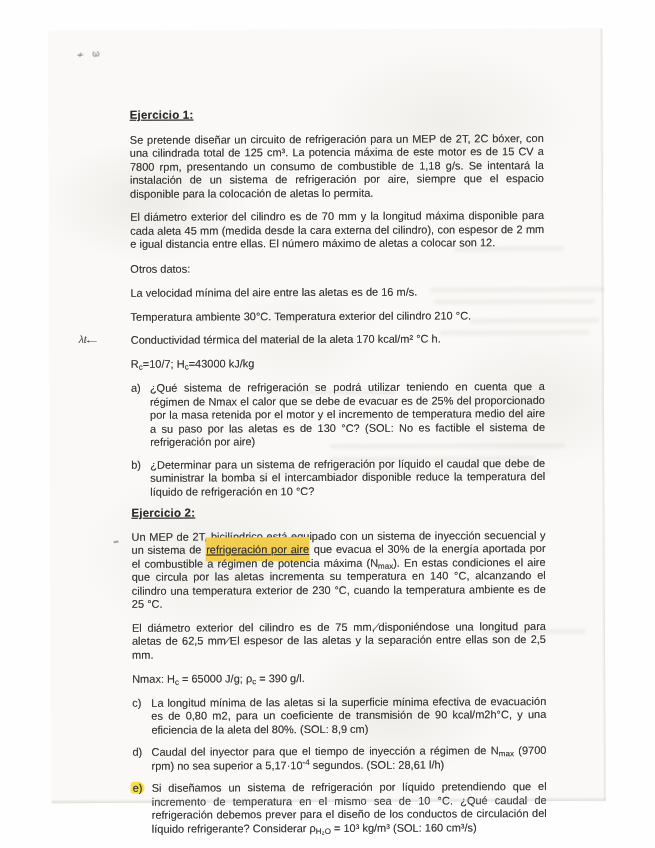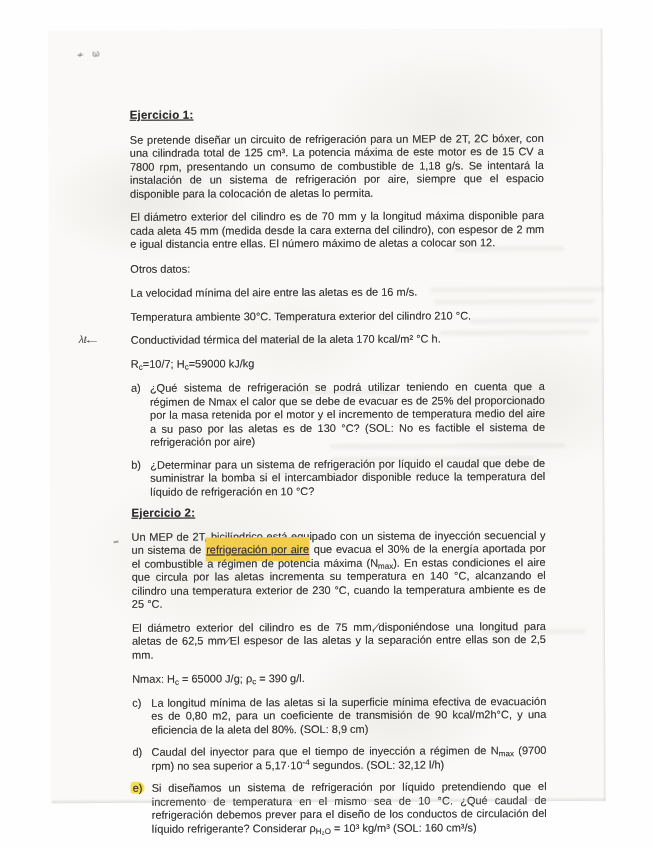--- a/index.html
+++ b/index.html
@@ -124,21 +124,21 @@
       <p class="par single">Temperatura ambiente 30°C. Temperatura exterior del cilindro 210 °C.</p>
 
       <div class="rel">
         <span class="margin-note">
           <span>λŧ</span>
           <span class="arrow">←</span>
         </span>
         <p class="par single">Conductividad térmica del material de la aleta 170 kcal/m² °C h.</p>
       </div>
 
-      <p class="par single" style="margin-bottom:11px"><span>R</span><sub>c</sub><span>=10/7; H</span><sub>c</sub><span>=59000 kJ/kg</span></p>
+      <p class="par single" style="margin-bottom:11px"><span>R</span><sub>c</sub><span>=10/7; H</span><sub>c</sub><span>=43000 kJ/kg</span></p>
 
       <div class="item">
         <span class="item-label">a)</span>
         <div class="item-text">¿Qué sistema de refrigeración se podrá utilizar teniendo en cuenta que a régimen de Nmax el calor que se debe de evacuar es de 25% del proporcionado por la masa retenida por el motor y el incremento de temperatura medio del aire a su paso por las aletas es de 130 °C? (SOL: No es factible el sistema de refrigeración por aire)</div>
       </div>
 
       <div class="item" style="margin-bottom:8px">
         <span class="item-label">b)</span>
         <div class="item-text">¿Determinar para un sistema de refrigeración por líquido el caudal que debe de suministrar la bomba si el intercambiador disponible reduce la temperatura del líquido de refrigeración en 10 °C?</div>
       </div>
@@ -151,21 +151,21 @@
 
       <p class="par single"><span>Nmax: H</span><sub>c</sub><span> = 65000 J/g; ρ</span><sub>c</sub><span> = 390 g/l.</span></p>
 
       <div class="item">
         <span class="item-label">c)</span>
         <div class="item-text">La longitud mínima de las aletas si la superficie mínima efectiva de evacuación es de 0,80 m2, para un coeficiente de transmisión de 90 kcal/m2h°C, y una eficiencia de la aleta del 80%. (SOL: 8,9 cm)</div>
       </div>
 
       <div class="item">
         <span class="item-label">d)</span>
-        <div class="item-text"><span>Caudal del inyector para que el tiempo de inyección a régimen de N</span><sub>max</sub><span> (9700 rpm) no sea superior a 5,17·10</span><sup>-4</sup><span> segundos. (SOL: 32,12 l/h)</span></div>
+        <div class="item-text"><span>Caudal del inyector para que el tiempo de inyección a régimen de N</span><sub>max</sub><span> (9700 rpm) no sea superior a 5,17·10</span><sup>-4</sup><span> segundos. (SOL: 28,61 l/h)</span></div>
       </div>
 
       <div class="item">
         <span class="item-label"><span class="hl-label">e)</span></span>
         <div class="item-text"><span>Si diseñamos un sistema de refrigeración por líquido pretendiendo que el incremento de temperatura en el mismo sea de 10 °C. ¿Qué caudal de refrigeración debemos prever para el diseño de los conductos de circulación del líquido refrigerante? Considerar ρ</span><sub>H₂O</sub><span> = 10³ kg/m³ (SOL: 160 cm³/s)</span></div>
       </div>
 
     </div>
   </div>
 </div>

